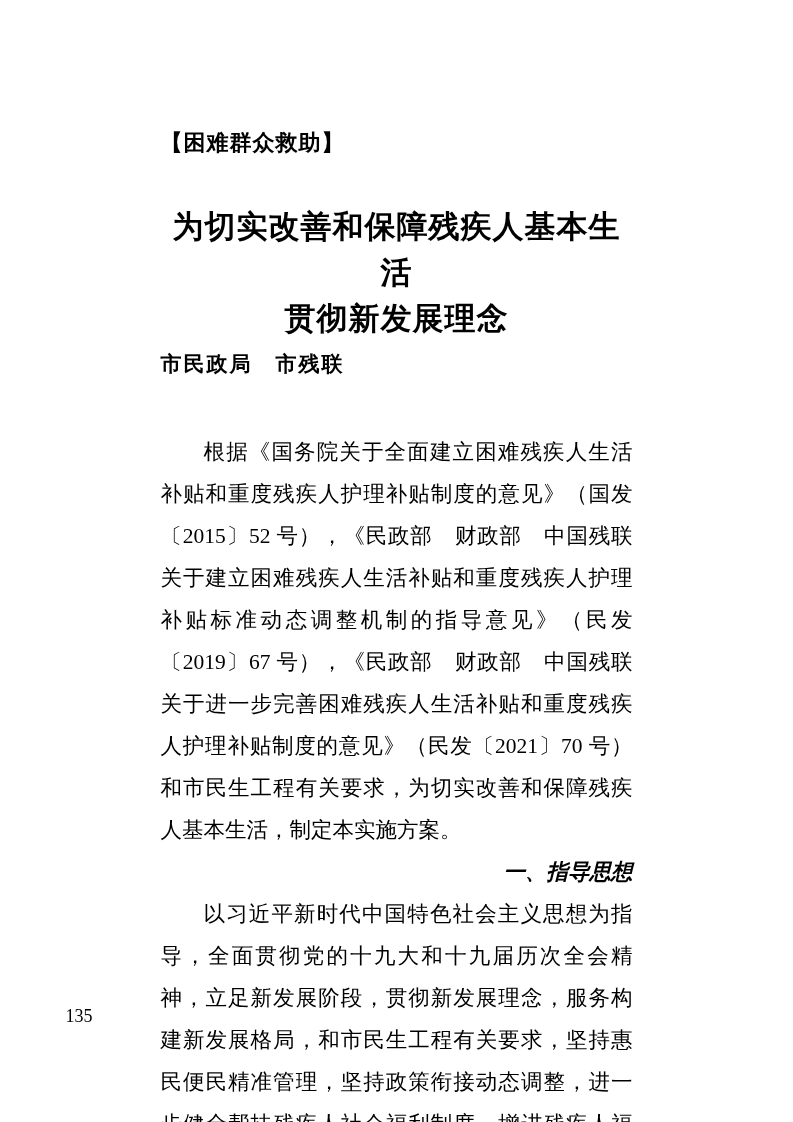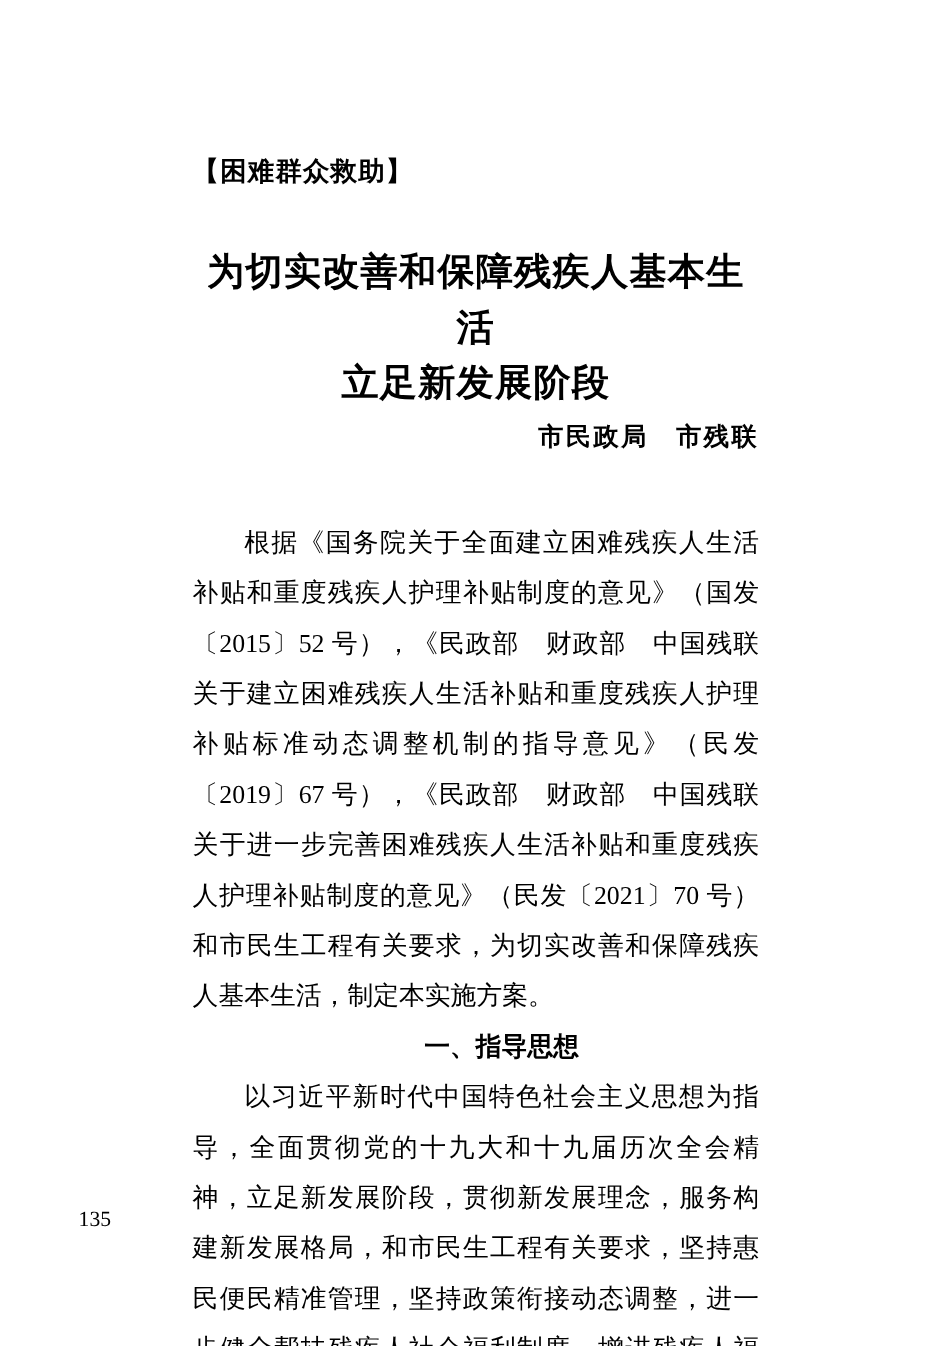--- a/index.html
+++ b/index.html
@@ -30,21 +30,21 @@
     margin-top: 46px;
     text-align: center;
     font-family: "Liberation Serif", serif;
     font-weight: 700;
     font-size: 31px;
     line-height: 46px;
     letter-spacing: 1px;
   }
   .byline {
     margin-top: 7px;
-    text-align: right;
+    text-align: left;
     font-family: "Liberation Serif", serif;
     font-weight: 700;
     font-size: 21px;
     line-height: 30px;
     letter-spacing: 2px;
   }
   .body-text {
     margin-top: 52px;
     font-size: 21.5px;
     line-height: 42px;
@@ -55,42 +55,43 @@
     margin: 0;
     text-indent: 2em;
   }
   .section-heading {
     margin: 0;
     text-indent: 2em;
     font-family: "Liberation Sans", sans-serif;
     font-weight: 700;
     font-size: 21.5px;
     line-height: 42px;
-    text-align: center;
+    text-align: right;
+    font-style: italic;
   }
   .page-number {
     position: absolute;
     top: 1004px;
     left: 0;
     right: 0;
     font-family: "Liberation Serif", serif;
     font-size: 18px;
     line-height: 24px;
   }
 </style>
 </head>
 <body>
 
 <div class="page">
 
   <div class="category-label">【困难群众救助】</div>
 
   <div class="doc-title">
     <div>为切实改善和保障残疾人基本生活</div>
-    <div>立足新发展阶段</div>
+    <div>贯彻新发展理念</div>
   </div>
 
   <div class="byline">市民政局　市残联</div>
 
   <div class="body-text">
     <p class="body-paragraph">根据《国务院关于全面建立困难残疾人生活补贴和重度残疾人护理补贴制度的意见》（国发〔2015〕52 号），《民政部　财政部　中国残联关于建立困难残疾人生活补贴和重度残疾人护理补贴标准动态调整机制的指导意见》（民发〔2019〕67 号），《民政部　财政部　中国残联关于进一步完善困难残疾人生活补贴和重度残疾人护理补贴制度的意见》（民发〔2021〕70 号）和市民生工程有关要求，为切实改善和保障残疾人基本生活，制定本实施方案。</p>
     <p class="section-heading">一、指导思想</p>
     <p class="body-paragraph">以习近平新时代中国特色社会主义思想为指导，全面贯彻党的十九大和十九届历次全会精神，立足新发展阶段，贯彻新发展理念，服务构建新发展格局，和市民生工程有关要求，坚持惠民便民精准管理，坚持政策衔接动态调整，进一步健全帮扶残疾人社会福利制度，增进残疾人福祉，推动残疾人两项补贴制度高质量发展。</p>
   </div>
 

